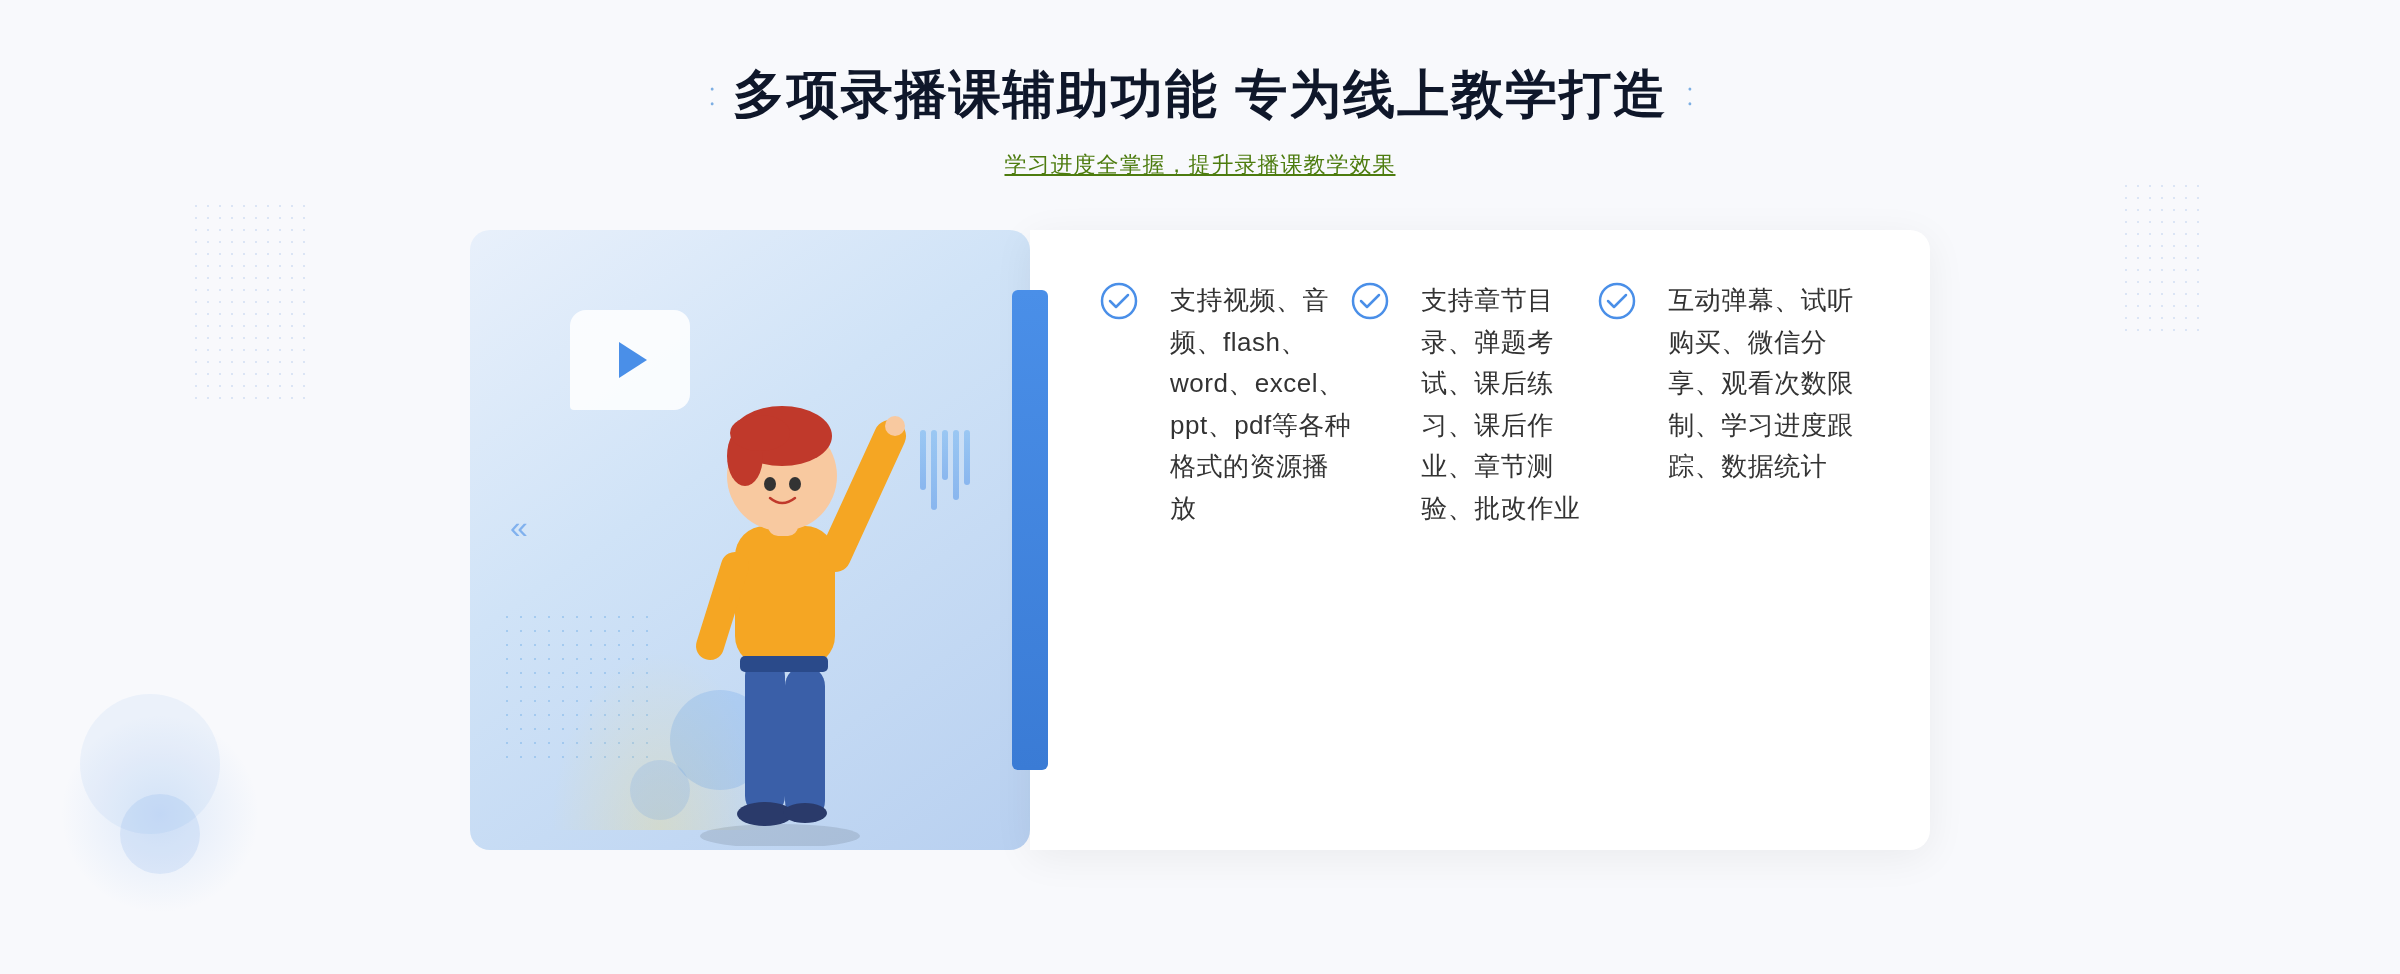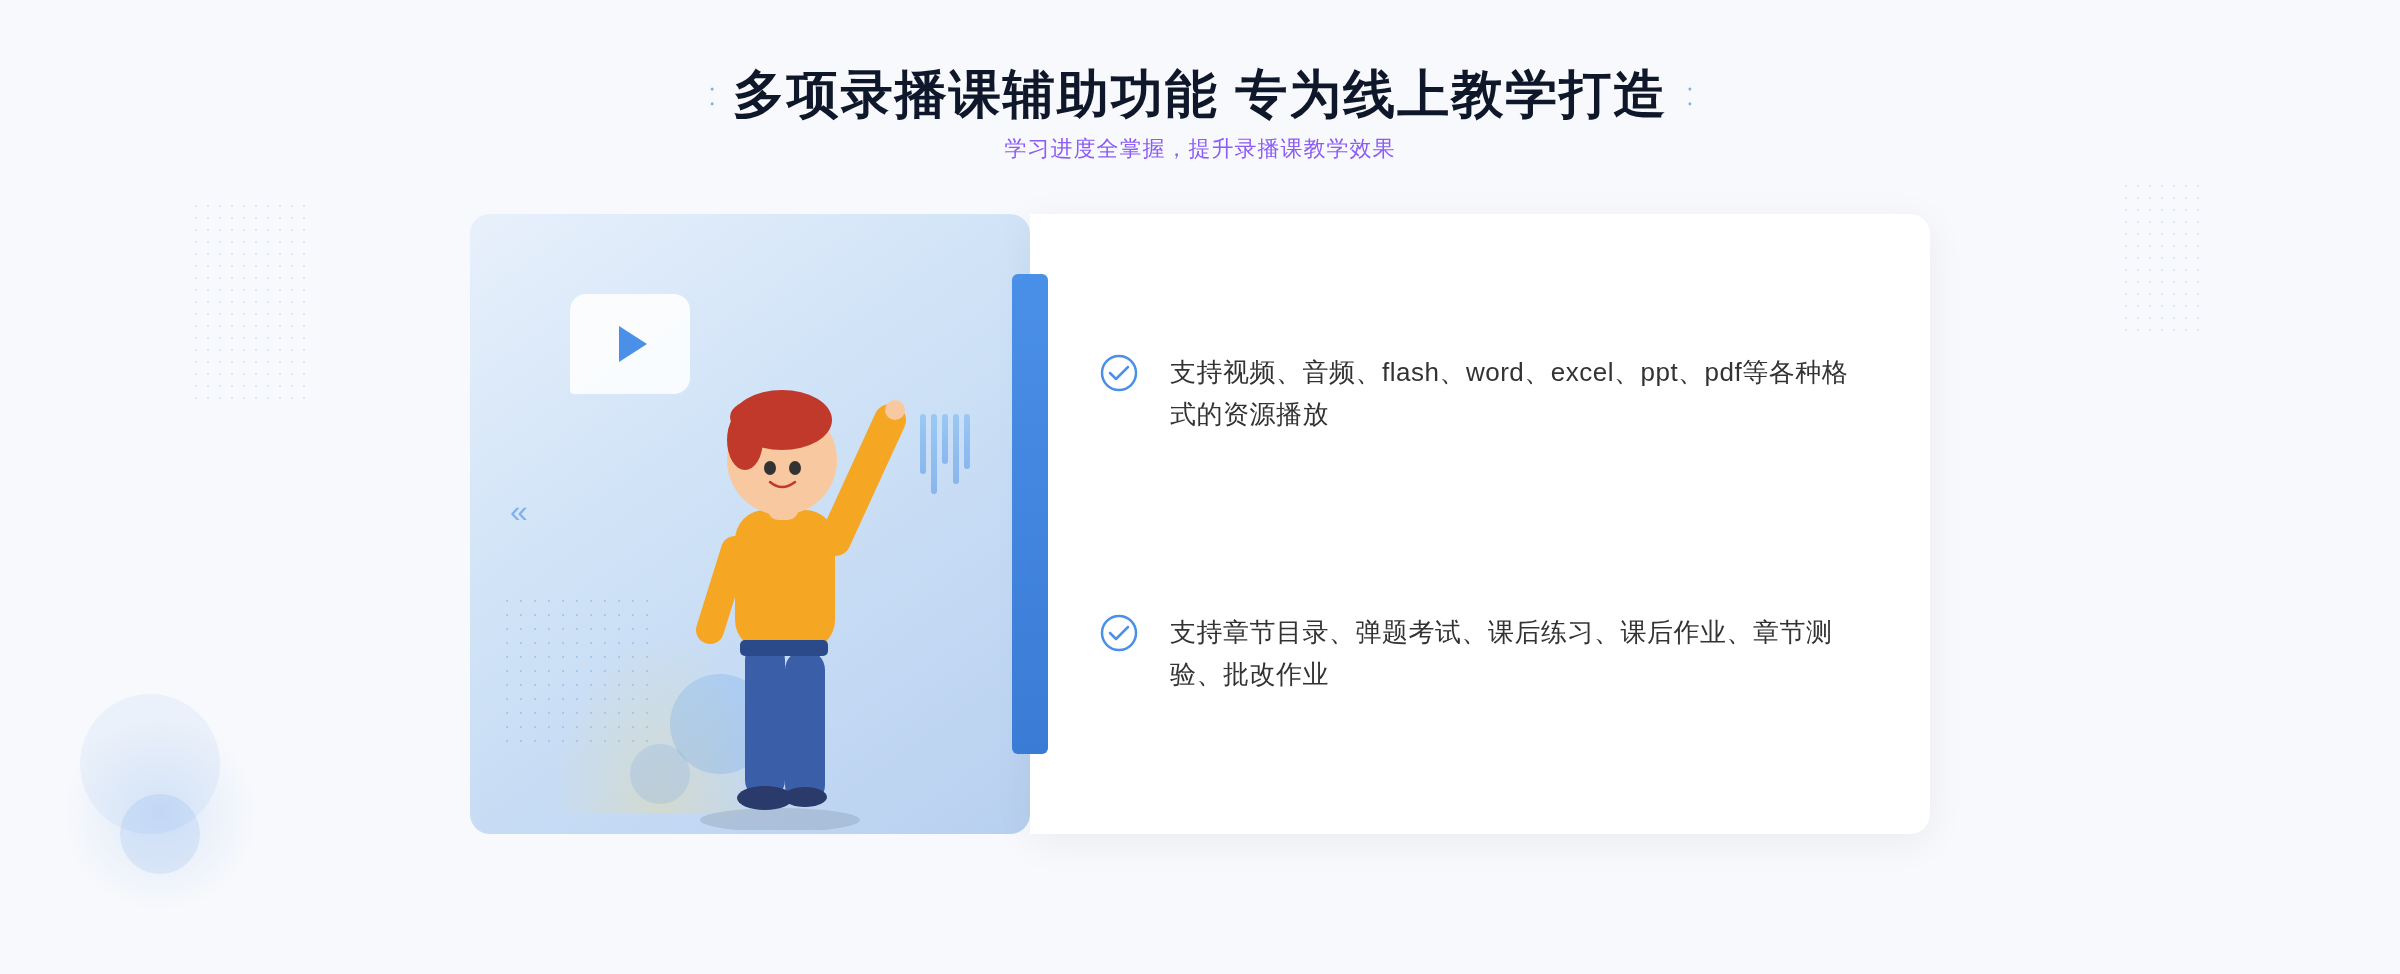--- a/index.html
+++ b/index.html
@@ -72,24 +72,25 @@
     }
 
     .header-title {
       font-size: 52px;
       font-weight: 700;
       color: #0f172a;
       letter-spacing: 2px;
     }
 
     .header-subtitle {
-      margin-top: 4px;
+      margin-top: 20px;
       font-size: 22px;
-      color: #8b5cf6;
+      color: #4d7c0f;
       letter-spacing: 1px;
+      text-decoration: underline;
     }
 
     
     .main-content {
       display: flex;
       align-items: center;
       justify-content: center;
       margin-top: 50px;
       gap: 0;
       position: relative;
@@ -220,21 +221,21 @@
 
     
     .features-panel {
       width: 900px;
       height: 620px;
       background: #ffffff;
       border-radius: 0 20px 20px 0;
       margin-left: 0px;
       padding: 50px 70px;
       display: flex;
-      flex-direction: column;
+      flex-direction: row;
       justify-content: space-around;
       box-shadow: 0 8px 40px rgba(0,0,0,0.06);
       z-index: 1;
     }
 
     .feature-item {
       display: flex;
       align-items: flex-start;
       gap: 30px;
     }
@@ -386,17 +387,26 @@
         <div class="check-icon">
           <svg width="38" height="38" viewBox="0 0 38 38" xmlns="http://www.w3.org/2000/svg">
             <circle cx="19" cy="19" r="17" fill="none" stroke="#4a8fe8" stroke-width="2.5"></circle>
             <path d="M10,19 L16,25 L28,13" fill="none" stroke="#4a8fe8" stroke-width="2.5" stroke-linecap="round" stroke-linejoin="round"></path>
           </svg>
         </div>
         <span class="feature-text">支持章节目录、弹题考试、课后练习、课后作业、章节测验、批改作业</span>
       </div>
 
 
+      <div class="feature-item">
+        <div class="check-icon">
+          <svg width="38" height="38" viewBox="0 0 38 38" xmlns="http://www.w3.org/2000/svg">
+            <circle cx="19" cy="19" r="17" fill="none" stroke="#4a8fe8" stroke-width="2.5"></circle>
+            <path d="M10,19 L16,25 L28,13" fill="none" stroke="#4a8fe8" stroke-width="2.5" stroke-linecap="round" stroke-linejoin="round"></path>
+          </svg>
+        </div>
+        <span class="feature-text">互动弹幕、试听购买、微信分享、观看次数限制、学习进度跟踪、数据统计</span>
+      </div>
 
     </div>
   </div>
 
 </div>
 
 </body></html>

